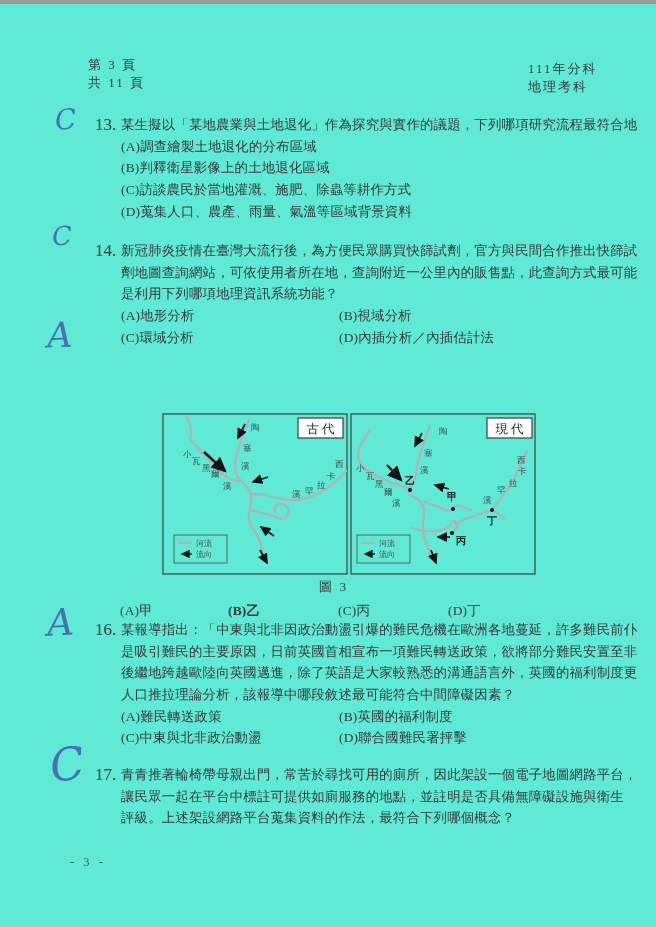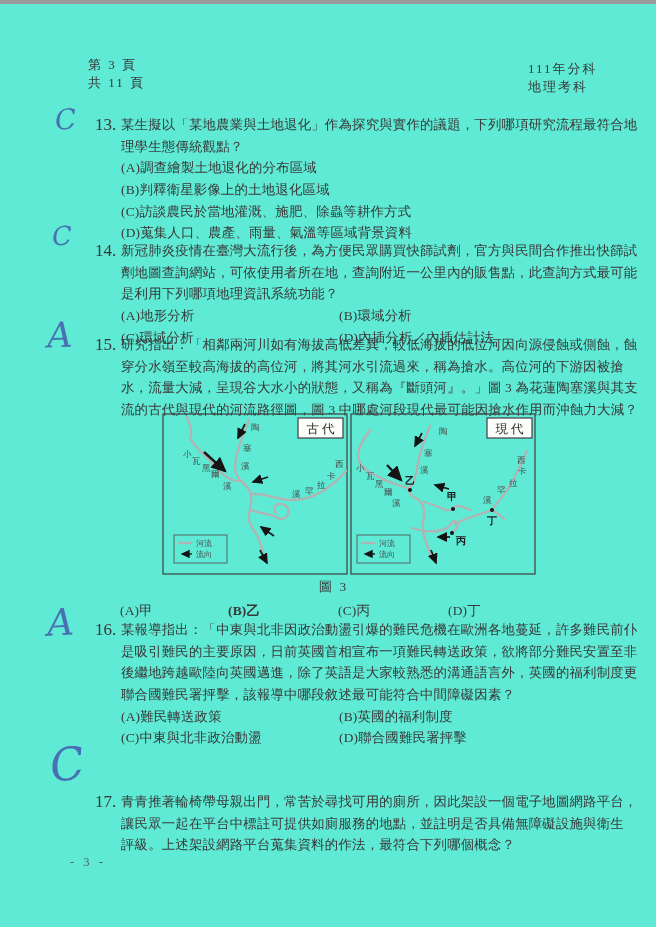--- a/index.html
+++ b/index.html
@@ -57,54 +57,44 @@
   <div class="hand hand-c13">C</div>
   <div class="hand hand-c14">C</div>
   <div class="hand hand-a15">A</div>
   <div class="hand hand-a16">A</div>
   <div class="hand hand-c17">C</div>
 
   <div class="question" style="top:110px">
     <span class="qnum">13.</span>
     <div class="qbody">
       <div class="qline">某生擬以「某地農業與土地退化」作為探究與實作的議題，下列哪項研究流程最符合地</div>
-      <div class="qline">理學生態傳統觀點？</div>
       <div class="qline">(A)調查繪製土地退化的分布區域</div>
       <div class="qline">(B)判釋衛星影像上的土地退化區域</div>
       <div class="qline">(C)訪談農民於當地灌溉、施肥、除蟲等耕作方式</div>
       <div class="qline">(D)蒐集人口、農產、雨量、氣溫等區域背景資料</div>
     </div>
   </div>
 
   <div class="question" style="top:236px">
     <span class="qnum">14.</span>
     <div class="qbody">
       <div class="qline">新冠肺炎疫情在臺灣大流行後，為方便民眾購買快篩試劑，官方與民間合作推出快篩試</div>
       <div class="qline">劑地圖查詢網站，可依使用者所在地，查詢附近一公里內的販售點，此查詢方式最可能</div>
       <div class="qline">是利用下列哪項地理資訊系統功能？</div>
       <div class="optrow">
         <span class="col1">(A)地形分析</span>
-        <span class="col2">(B)環域分析</span>
+        <span class="col2">(B)視域分析</span>
       </div>
       <div class="optrow">
         <span class="col1">(C)環域分析</span>
         <span class="col2">(D)內插分析／內插估計法</span>
       </div>
     </div>
   </div>
 
-  <div class="question" style="top:330px">
-    <span class="qnum">15.</span>
-    <div class="qbody">
-      <div class="qline">研究指出：「相鄰兩河川如有海拔高低差異，較低海拔的低位河因向源侵蝕或側蝕，蝕</div>
-      <div class="qline">穿分水嶺至較高海拔的高位河，將其河水引流過來，稱為搶水。高位河的下游因被搶</div>
-      <div class="qline">水，流量大減，呈現谷大水小的狀態，又稱為『斷頭河』。」圖 3 為花蓮陶塞溪與其支</div>
-      <div class="qline">流的古代與現代的河流路徑圖，圖 3 中哪處河段現代最可能因搶水作用而沖蝕力大減？</div>
-    </div>
-  </div>
 
   <svg class="figsvg" width="377" height="164" viewBox="0 0 377 164">
     <defs>
       <marker id="ah" markerWidth="7" markerHeight="7" refX="5.5" refY="3" orient="auto">
         <path d="M0,0 L6.5,3 L0,6 Z" fill="#141414"></path>
       </marker>
     </defs>
 
     <rect class="panel" x="2" y="1" width="184" height="160"></rect>
     <path class="river" d="M 88,7 C 83,20 77,33 75,45 C 73,56 74,62 80,68 C 86,73 89,77 90,82 C 91,89 89,95 88,101 C 87,108 90,114 94,119 C 98,125 101,133 103,145"></path>
@@ -190,33 +180,33 @@
       <span class="c15d">(D)丁</span>
     </div>
   </div>
 
   <div class="question" style="top:615px">
     <span class="qnum">16.</span>
     <div class="qbody">
       <div class="qline">某報導指出：「中東與北非因政治動盪引爆的難民危機在歐洲各地蔓延，許多難民前仆</div>
       <div class="qline">是吸引難民的主要原因，日前英國首相宣布一項難民轉送政策，欲將部分難民安置至非</div>
       <div class="qline">後繼地跨越歐陸向英國邁進，除了英語是大家較熟悉的溝通語言外，英國的福利制度更</div>
-      <div class="qline">聯合國難民署抨擊，該報導中哪段敘述最可能符合中間障礙因素？</div>
+      <div class="qline">人口推拉理論分析，該報導中哪段敘述最可能符合中間障礙因素？</div>
       <div class="optrow">
         <span class="col1">(A)難民轉送政策</span>
         <span class="col2">(B)英國的福利制度</span>
       </div>
       <div class="optrow">
         <span class="col1">(C)中東與北非政治動盪</span>
         <span class="col2">(D)聯合國難民署抨擊</span>
       </div>
     </div>
   </div>
 
-  <div class="question" style="top:787px">
+  <div class="question" style="top:760px">
     <span class="qnum">17.</span>
     <div class="qbody">
       <div class="qline">青青推著輪椅帶母親出門，常苦於尋找可用的廁所，因此架設一個電子地圖網路平台，</div>
       <div class="qline">讓民眾一起在平台中標註可提供如廁服務的地點，並註明是否具備無障礙設施與衛生</div>
       <div class="qline">評級。上述架設網路平台蒐集資料的作法，最符合下列哪個概念？</div>
     </div>
   </div>
 
   <div class="footer">- 3 -</div>
 

